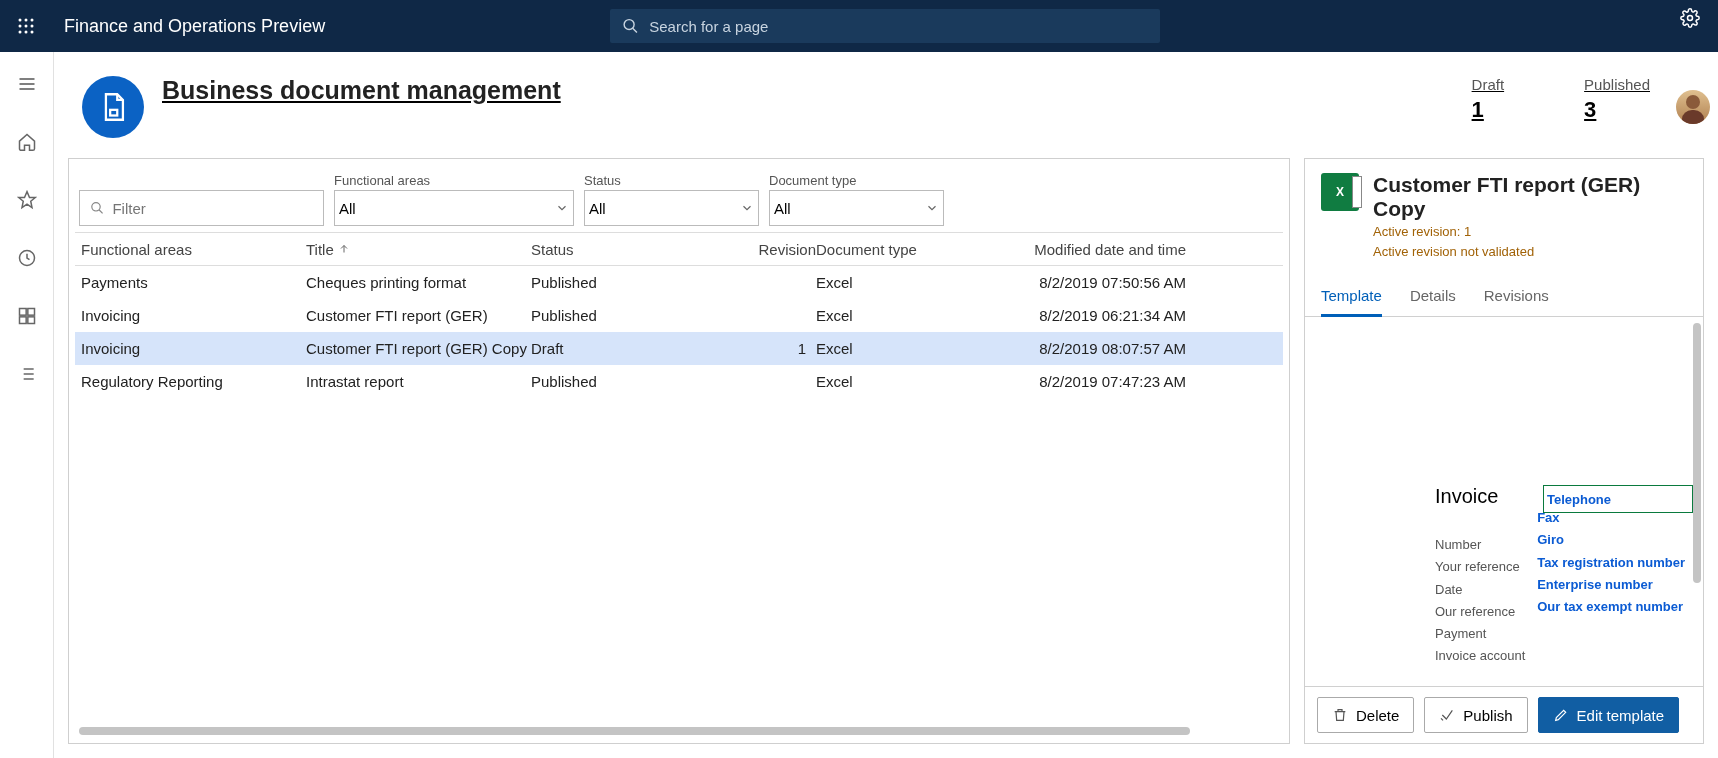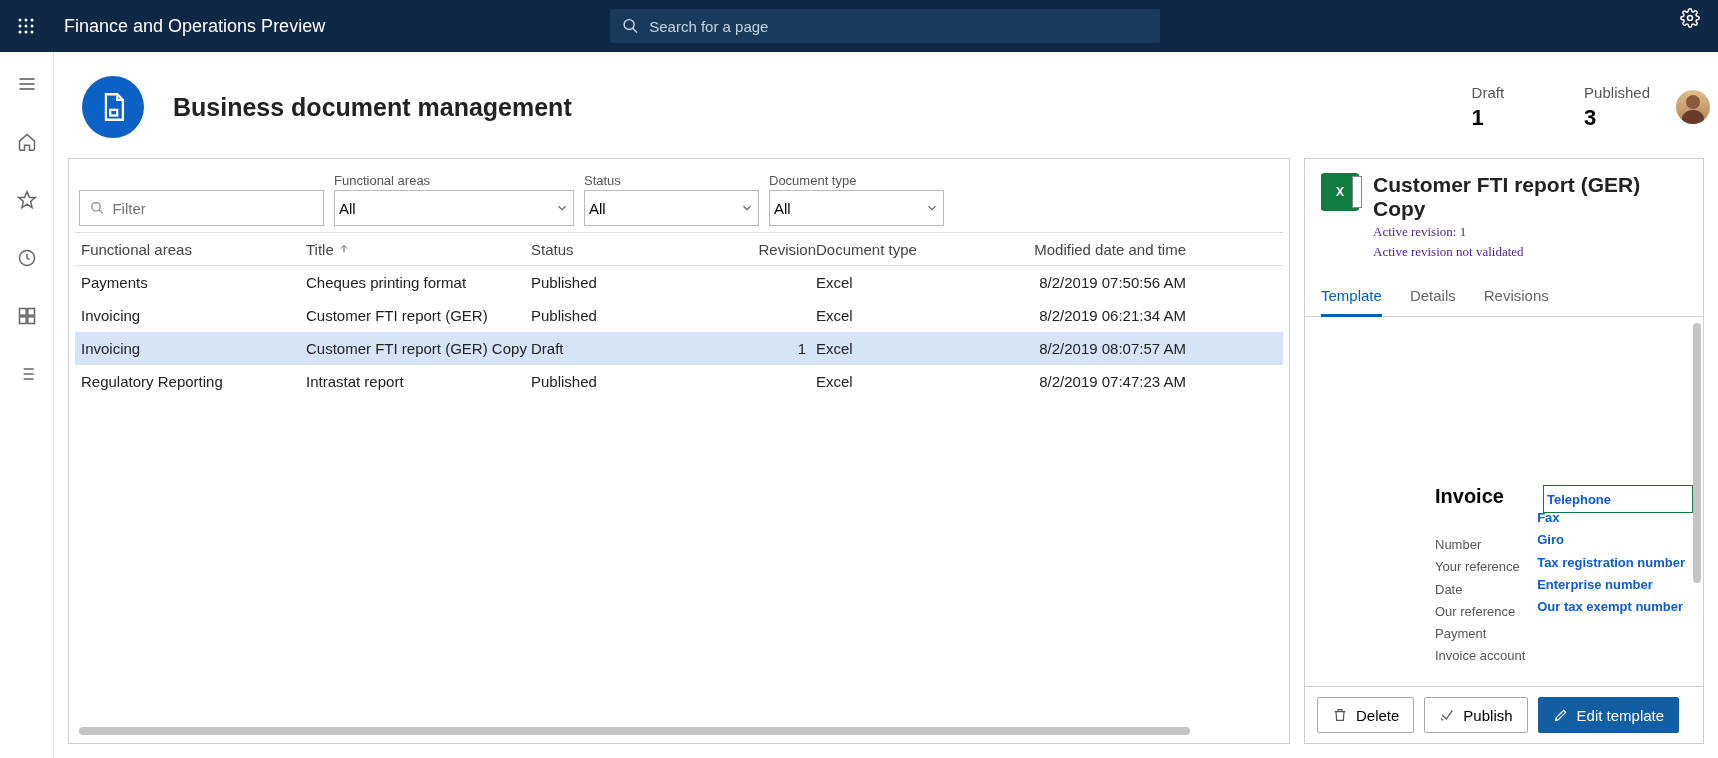--- a/index.html
+++ b/index.html
@@ -19,21 +19,21 @@
 .avatar { width: 34px; height: 34px; border-radius: 50%; background: linear-gradient(#e0c090,#b08050); overflow: hidden; }
 .avatar svg { width: 34px; height: 34px; }
 
 
 .body-row { display: flex; flex: 1; min-height: 0; }
 .leftrail { width: 54px; border-right: 1px solid #e1e1e1; display: flex; flex-direction: column; align-items: center; padding-top: 14px; gap: 22px; }
 .leftrail .rail-icon { width: 36px; height: 36px; display: flex; align-items: center; justify-content: center; cursor: pointer; color: #555; }
 .main { flex: 1; display: flex; flex-direction: column; min-width: 0; }
 
 
-.page-header { display: flex; align-items: center; padding: 24px 28px 20px 28px; gap: 29px; }
+.page-header { display: flex; padding: 24px 28px 20px 28px; gap: 18px; text-decoration: underline; }
 .page-icon { width: 62px; height: 62px; border-radius: 50%; background: #0b62c4; display: flex; align-items: center; justify-content: center; }
 .page-title { font-size: 25px; font-weight: 600; color: #222; }
 .counters { margin-left: auto; display: flex; gap: 80px; padding-right: 40px; }
 .counter .lbl { font-size: 15px; color: #555; }
 .counter .val { font-size: 22px; font-weight: 600; margin-top: 4px; }
 
 
 .content-row { display: flex; flex: 1; gap: 14px; padding: 0 14px 14px 14px; min-height: 0; }
 .list-panel { flex: 1; border: 1px solid #cfcfcf; background: #fff; display: flex; flex-direction: column; min-height: 0; }
 .list-toolbar { display: flex; gap: 10px; padding: 14px 10px 6px 10px; align-items: flex-end; }
@@ -50,32 +50,32 @@
 .trow { color: #222; }
 .trow.selected { background: #d6e4fa; }
 .td.num { text-align: right; padding-right: 10px; }
 .hscroll { height: 12px; background: #fff; border-top: 0px; position: relative; margin: 0 6px 6px 6px; }
 .hscroll .thumb { position: absolute; left: 4px; top: 2px; height: 8px; width: 92%; background: #c4c4c4; border-radius: 4px; }
 
 
 .preview { width: 400px; border: 1px solid #cfcfcf; background: #fff; display: flex; flex-direction: column; }
 .pv-top { display: flex; align-items: flex-start; padding: 14px 16px 6px 16px; gap: 14px; }
 .pv-title { font-size: 21px; font-weight: 600; color: #222; }
-.pv-sub { font-size: 13px; color: #4c1d95; line-height: 1.4; margin-top: 2px; font-family: Liberation Serif, serif; }
+.pv-sub { font-size: 13px; color: #a16207; line-height: 1.4; margin-top: 2px; }
 .excel-glyph { width: 38px; height: 38px; background: #107c41; border-radius: 3px; display: flex; align-items: center; justify-content: center; color: #fff; font-weight: 700; font-size: 12px; flex-shrink: 0; position: relative; }
 .excel-glyph .sheet { position: absolute; right: -3px; top: 3px; bottom: 3px; width: 10px; background: #fff; border: 1px solid #888; }
 .tabs { display: flex; gap: 28px; border-bottom: 1px solid #d0d0d0; padding: 0 16px; margin-top: 10px; }
 .tab { padding: 10px 0; font-size: 15px; color: #666; cursor: pointer; }
 .tab.active { color: #005fb8; border-bottom: 3px solid #005fb8; margin-bottom: -1px; font-weight: 400; }
 .pv-body { flex: 1; overflow: auto; padding: 8px 8px 8px 10px; position: relative; }
 .pv-doc { border: 0; min-height: 320px; position: relative; }
 .green-box { position: absolute; right: 2px; top: 0px; width: 150px; height: 28px; border: 1px solid #0a7a3e; display: flex; align-items: center; padding-left: 3px; }
 .bluelinks { font-size: 13px; line-height: 1.7; position: absolute; right: 10px; top: 22px; }
 .bluelinks div { color: #0b5bd3; font-weight: 600; }
-.inv-title { margin-top: 160px; margin-left: 120px; font-size: 20px; font-weight: 700; }
+.inv-title { margin-top: 160px; margin-left: 120px; font-size: 20px; font-weight: 400; }
 .inv-fields { margin-left: 120px; margin-top: 26px; font-size: 13px; color: #555; line-height: 1.7; }
 .pv-actions { border-top: 1px solid #d0d0d0; padding: 10px 12px; display: flex; gap: 10px; }
 .btn { height: 36px; display: flex; align-items: center; gap: 8px; border: 1px solid #aaa; padding: 0 14px; font-size: 15px; cursor: pointer; background: #fff; border-radius: 2px; }
 .btn.primary { background: #115ea3; border-color: #115ea3; color: #fff; }
 .scrollthumb-v { position: absolute; right: 2px; top: 6px; width: 8px; height: 260px; background: #c4c4c4; border-radius: 4px; }
 </style>
 </head>
 <body>
 
 <div class="topnav">

